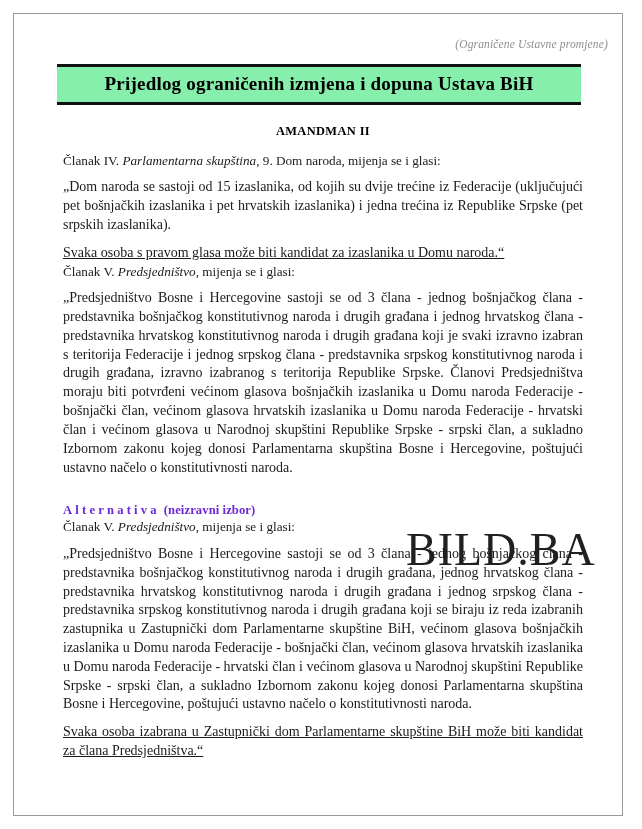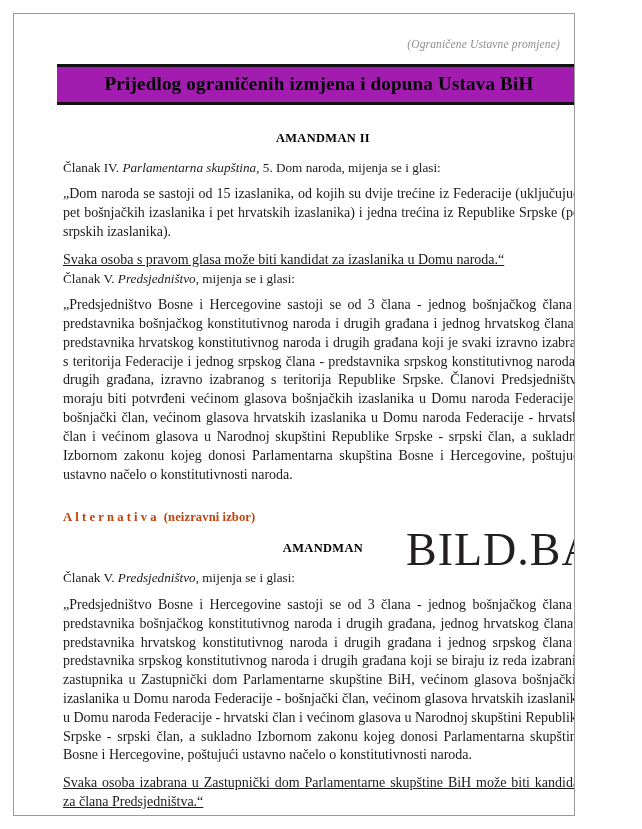--- a/index.html
+++ b/index.html
@@ -15,21 +15,21 @@
     font-family: "Liberation Serif", "DejaVu Serif", serif;
     color: #1a1a1a;
     position: relative;
   }
 
   
   .page-sheet {
     position: absolute;
     left: 13px;
     top: 13px;
-    width: 562px;
+    width: 610px;
     height: 803px;
     box-sizing: border-box;
     border: 1px solid #9a9a9a;
     background: #ffffff;
     overflow: hidden;
   }
 
   .page-inner {
     position: relative;
     width: 100%;
@@ -49,21 +49,21 @@
     white-space: nowrap;
   }
 
   
   .title-banner {
     position: absolute;
     top: 50px;
     left: 43px;
     width: 524px;
     box-sizing: border-box;
-    background: #a21caf;
+    background: #86efac;
     border-top: 3px solid #121212;
     border-bottom: 3px solid #121212;
     padding: 6px 4px 7px 4px;
     text-align: center;
   }
   .title-banner .title-text {
     font-weight: bold;
     font-size: 19px;
     letter-spacing: .2px;
     color: #000000;
@@ -80,21 +80,21 @@
   }
 
   .amd-heading {
     text-align: center;
     font-weight: bold;
     font-size: 12.4px;
     letter-spacing: .4px;
     margin: 16px 0 13px 0;
     color: #000;
   }
-  .amd-heading.first { margin-top: 12px; }
+  .amd-heading.first { margin-top: 5px; }
 
   .lead-line {
     font-size: 13.2px;
     line-height: 1.32;
     margin: 0 0 9px 0;
     text-align: left;
   }
   .lead-line em {
     text-align: center;
   }
@@ -106,21 +106,21 @@
     text-align: justify;
     text-justify: inter-word;
     hyphens: none;
   }
   .para.last { margin-bottom: 0; text-decoration: underline; }
 
   .alt-line {
     margin: 26px 0 0 0;
     font-size: 12.6px;
     font-weight: bold;
-    color: #c2410c;
+    color: #6d28d9;
   }
   .alt-line .alt-word {
     letter-spacing: 3.2px;
   }
   .alt-line .alt-paren {
     letter-spacing: .1px;
     margin-left: 4px;
   }
 
   
@@ -148,40 +148,39 @@
 
     <div class="title-banner">
       <span class="title-text">Prijedlog ograničenih izmjena i dopuna Ustava BiH</span>
     </div>
 
     <div class="body-col">
 
       <div class="amd-heading first">AMANDMAN II</div>
 
       <p class="lead-line">
-        <span>Članak IV. </span><em>Parlamentarna skupština</em><span>, 5. Dom naroda, mijenja se i glasi:</span>
+        <span>Članak IV. </span><em>Parlamentarna skupština</em><span>, 9. Dom naroda, mijenja se i glasi:</span>
       </p>
 
       <p class="para">„Dom naroda se sastoji od 15 izaslanika, od kojih su dvije trećine iz Federacije (uključujući pet bošnjačkih izaslanika i pet hrvatskih izaslanika) i jedna trećina iz Republike Srpske (pet srpskih izaslanika).</p>
 
       <p class="para last">Svaka osoba s pravom glasa može biti kandidat za izaslanika u Domu naroda.“</p>
 
 
       <p class="lead-line">
         <span>Članak V. </span><em>Predsjedništvo</em><span>, mijenja se i glasi:</span>
       </p>
 
       <p class="para">„Predsjedništvo Bosne i Hercegovine sastoji se od 3 člana - jednog bošnjačkog člana - predstavnika bošnjačkog konstitutivnog naroda i drugih građana i jednog hrvatskog člana - predstavnika hrvatskog konstitutivnog naroda i drugih građana koji je svaki izravno izabran s teritorija Federacije i jednog srpskog člana - predstavnika srpskog konstitutivnog naroda i drugih građana, izravno izabranog s teritorija Republike Srpske. Članovi Predsjedništva moraju biti potvrđeni većinom glasova bošnjačkih izaslanika u Domu naroda Federacije - bošnjački član, većinom glasova hrvatskih izaslanika u Domu naroda Federacije - hrvatski član i većinom glasova u Narodnoj skupštini Republike Srpske - srpski član, a sukladno Izbornom zakonu kojeg donosi Parlamentarna skupština Bosne i Hercegovine, poštujući ustavno načelo o konstitutivnosti naroda.</p>
 
 
       <p class="alt-line">
         <span class="alt-word">Alternativa</span><span class="alt-paren">(neizravni izbor)</span>
       </p>
 
-      <div class="amd-heading">AMANDMAN</div>
 
       <p class="lead-line">
         <span>Članak V. </span><em>Predsjedništvo</em><span>, mijenja se i glasi:</span>
       </p>
 
       <p class="para">„Predsjedništvo Bosne i Hercegovine sastoji se od 3 člana - jednog bošnjačkog člana - predstavnika bošnjačkog konstitutivnog naroda i drugih građana, jednog hrvatskog člana - predstavnika hrvatskog konstitutivnog naroda i drugih građana i jednog srpskog člana - predstavnika srpskog konstitutivnog naroda i drugih građana koji se biraju iz reda izabranih zastupnika u Zastupnički dom Parlamentarne skupštine BiH, većinom glasova bošnjačkih izaslanika u Domu naroda Federacije - bošnjački član, većinom glasova hrvatskih izaslanika u Domu naroda Federacije - hrvatski član i većinom glasova u Narodnoj skupštini Republike Srpske - srpski član, a sukladno Izbornom zakonu kojeg donosi Parlamentarna skupština Bosne i Hercegovine, poštujući ustavno načelo o konstitutivnosti naroda.</p>
 
       <p class="para last">Svaka osoba izabrana u Zastupnički dom Parlamentarne skupštine BiH može biti kandidat za člana Predsjedništva.“</p>
 
     </div>

